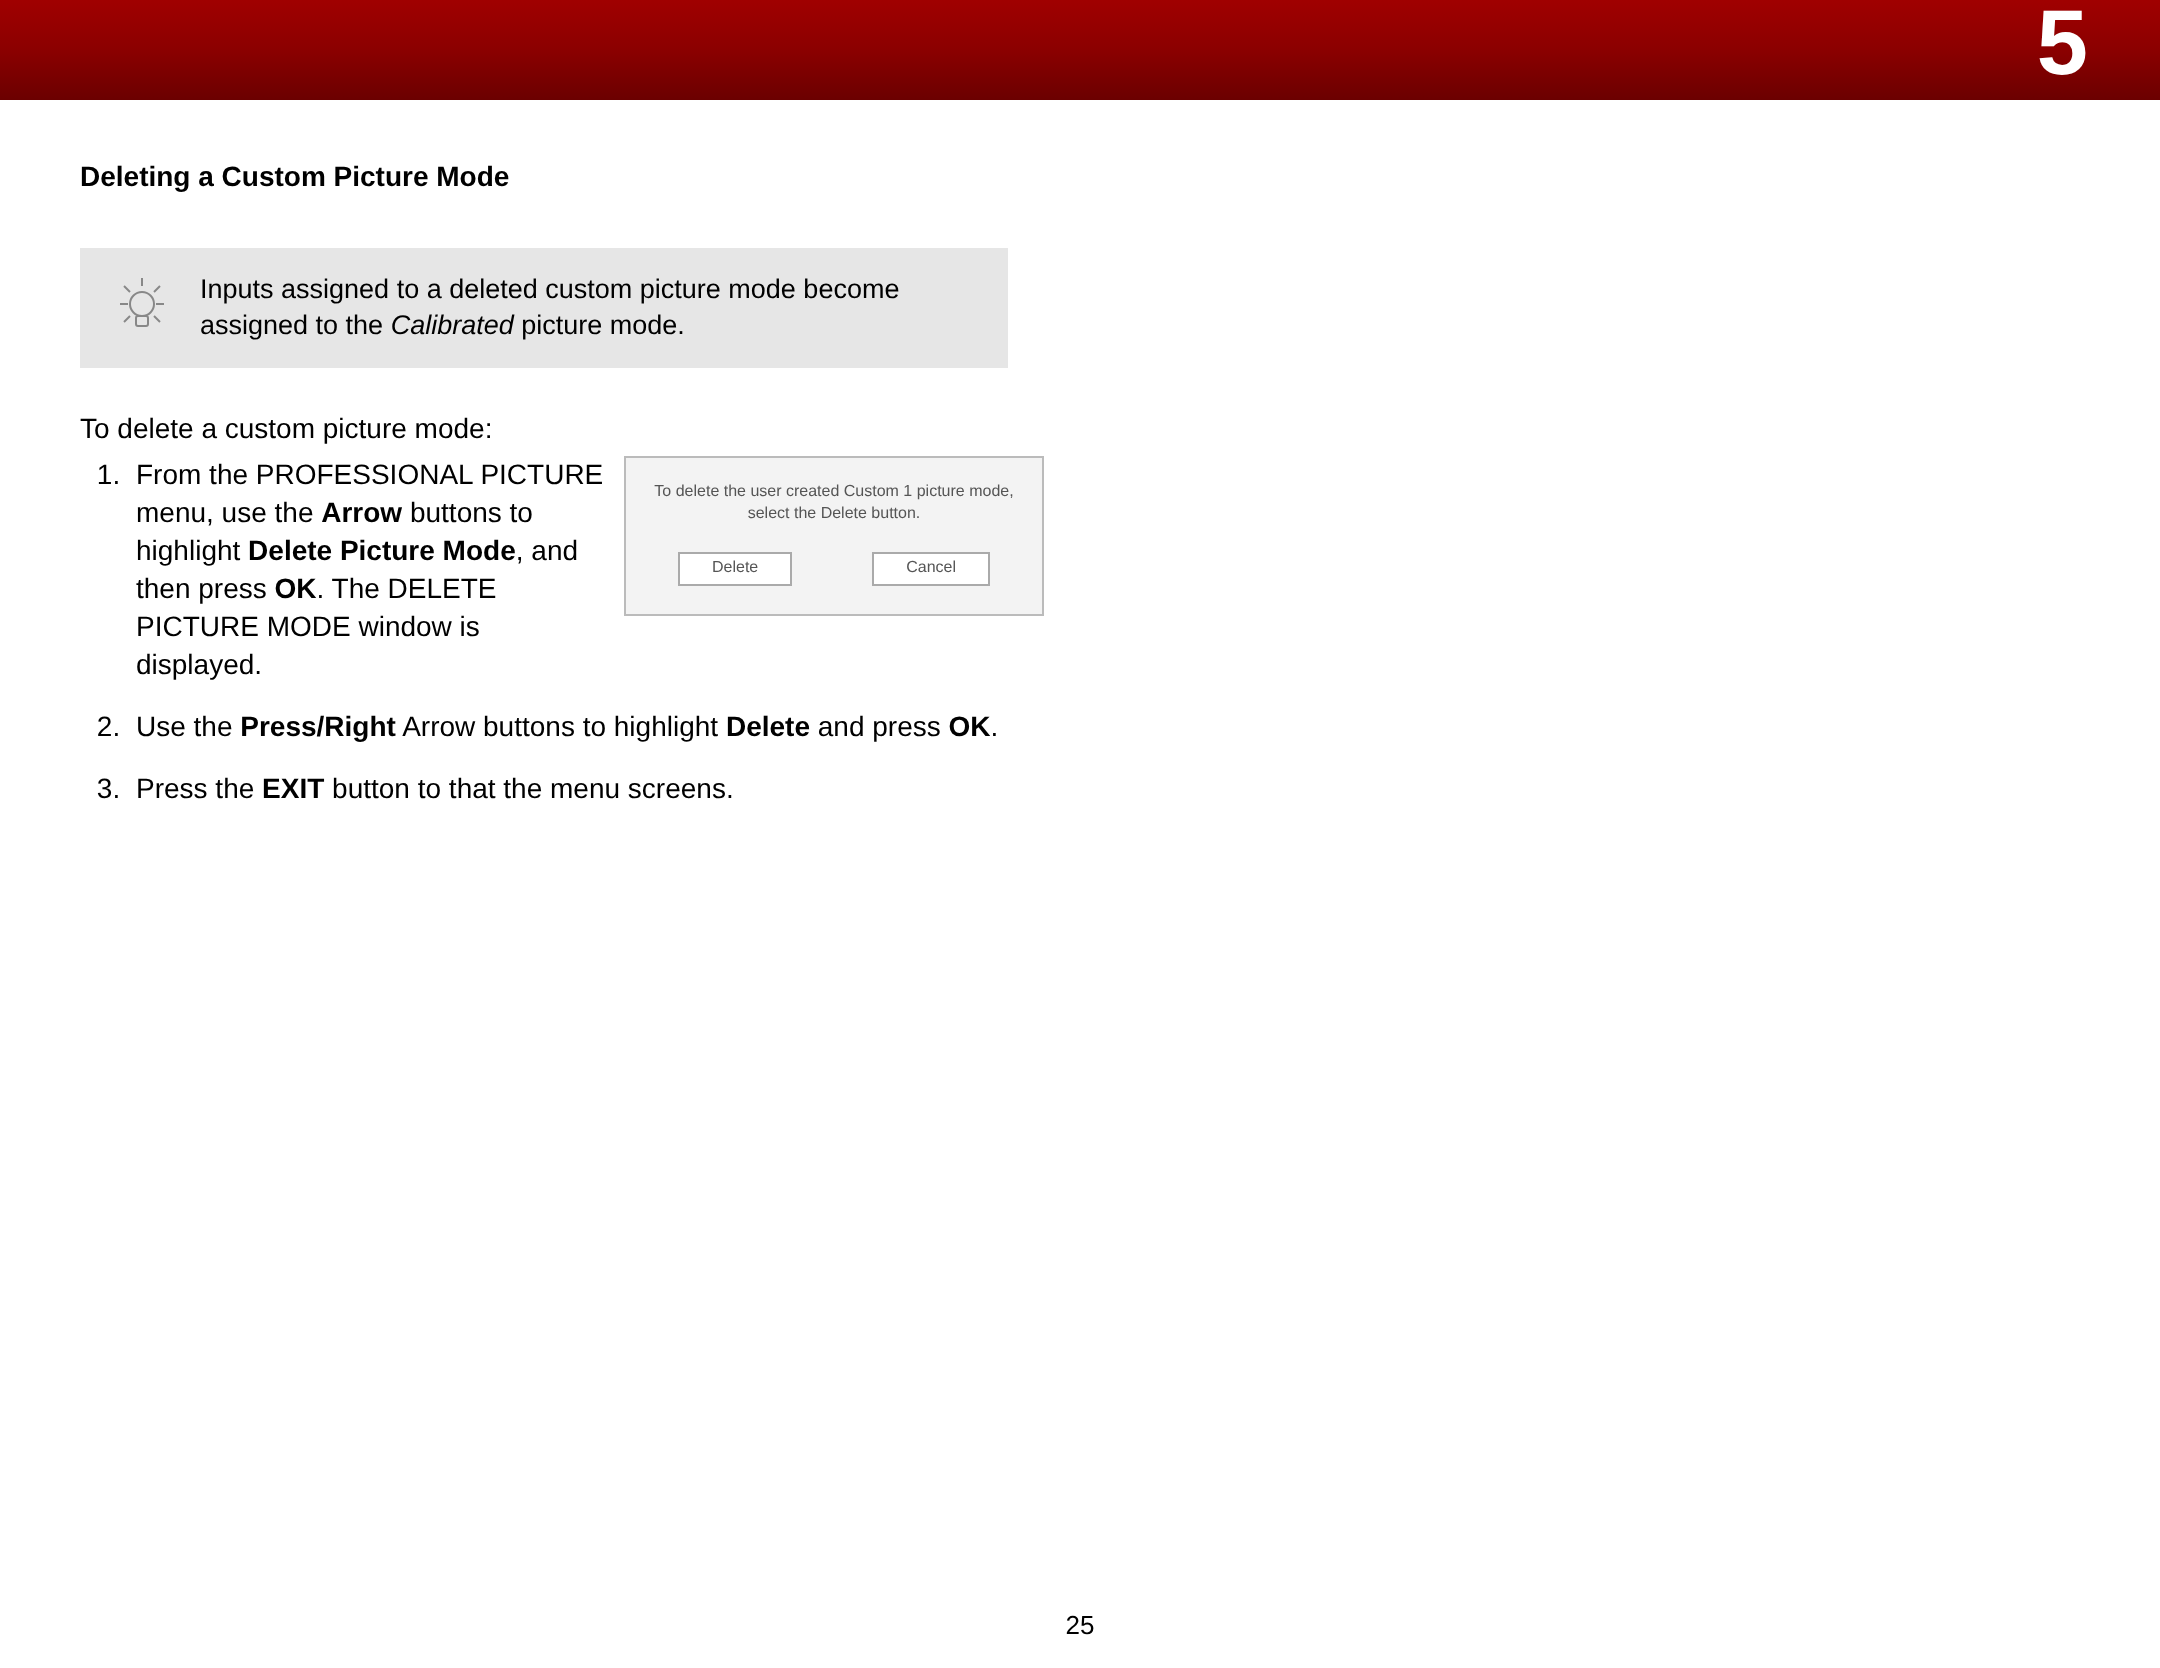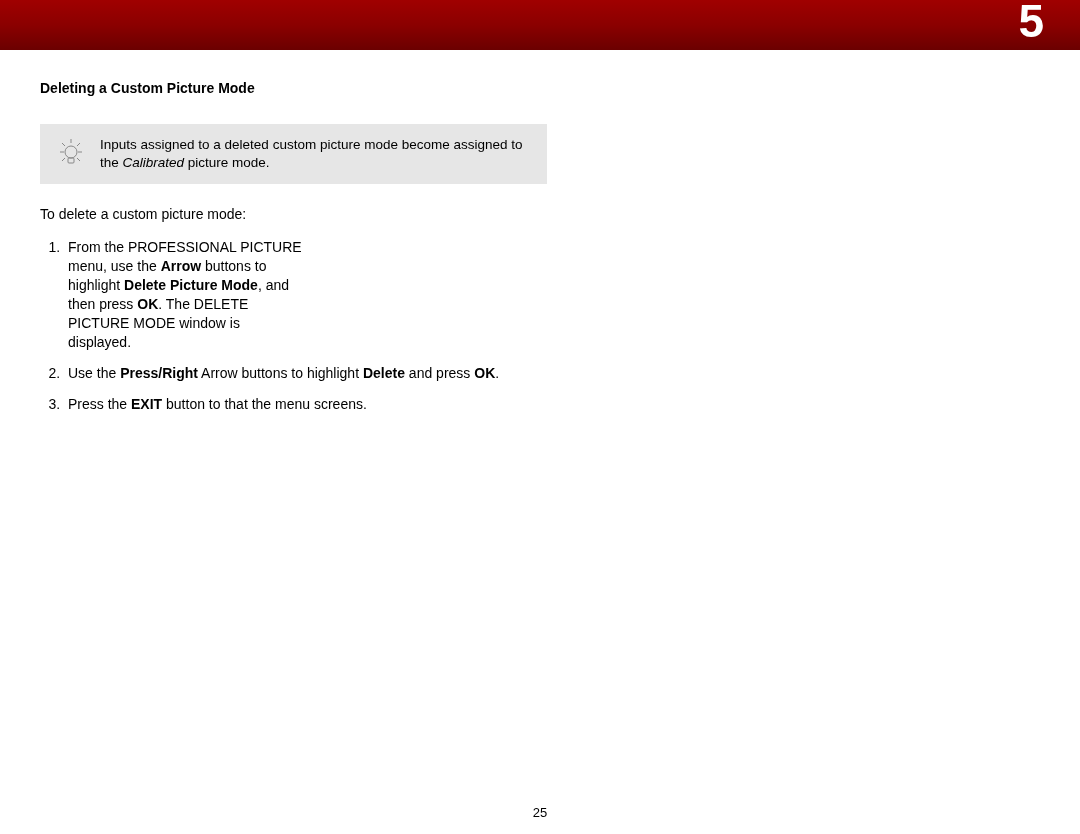--- a/index.html
+++ b/index.html
@@ -35,33 +35,33 @@
     word-spacing: 2px;
     margin-bottom: 18px;
   }
   .tip-box {
     background: #e6e6e6;
     padding: 12px 14px 12px 60px;
     position: relative;
     font-size: 13.5px;
     line-height: 1.35;
     margin-bottom: 22px;
-    width: 507px;
+    width: 464px;
   }
   .tip-icon {
     position: absolute;
     left: 16px;
     top: 50%;
     transform: translateY(-50%);
   }
   .tip-icon svg { display: block; }
   .tip-text i { font-style: italic; }
   .lead-line {
     font-size: 14px;
-    margin-bottom: 16px;
+    margin-bottom: 6px;
   }
   ol.steps {
     list-style: decimal;
     padding-left: 24px;
     font-size: 14px;
     line-height: 1.35;
   }
   ol.steps li { margin-bottom: 12px; padding-left: 4px; }
   .step1-wrap {
     display: flex;
@@ -137,20 +137,30 @@
   </div>
 
   <div class="lead-line">To delete a custom picture mode:</div>
 
   <ol class="steps">
     <li>
       <div class="step1-wrap">
         <div class="step1-text">
           <span>From the PROFESSIONAL PICTURE menu, use the </span><b>Arrow</b><span> buttons to highlight </span><b>Delete Picture Mode</b><span>, and then press </span><b>OK</b><span>. The DELETE PICTURE MODE window is displayed.</span>
         </div>
+        <div class="dialog-wrap">
+          <div class="dialog">
+            <div>To delete the user created Custom 1 picture mode,</div>
+            <div>select the Delete button.</div>
+            <div class="dialog-buttons">
+              <span class="dialog-btn">Delete</span>
+              <span class="dialog-btn">Cancel</span>
+            </div>
+          </div>
+        </div>
       </div>
     </li>
     <li>
       <span>Use the </span><b>Press/Right</b><span> Arrow buttons to highlight </span><b>Delete</b><span> and press </span><b>OK</b><span>.</span>
     </li>
     <li>
       <span>Press the </span><b>EXIT</b><span> button to that the menu screens.</span>
     </li>
   </ol>
 

